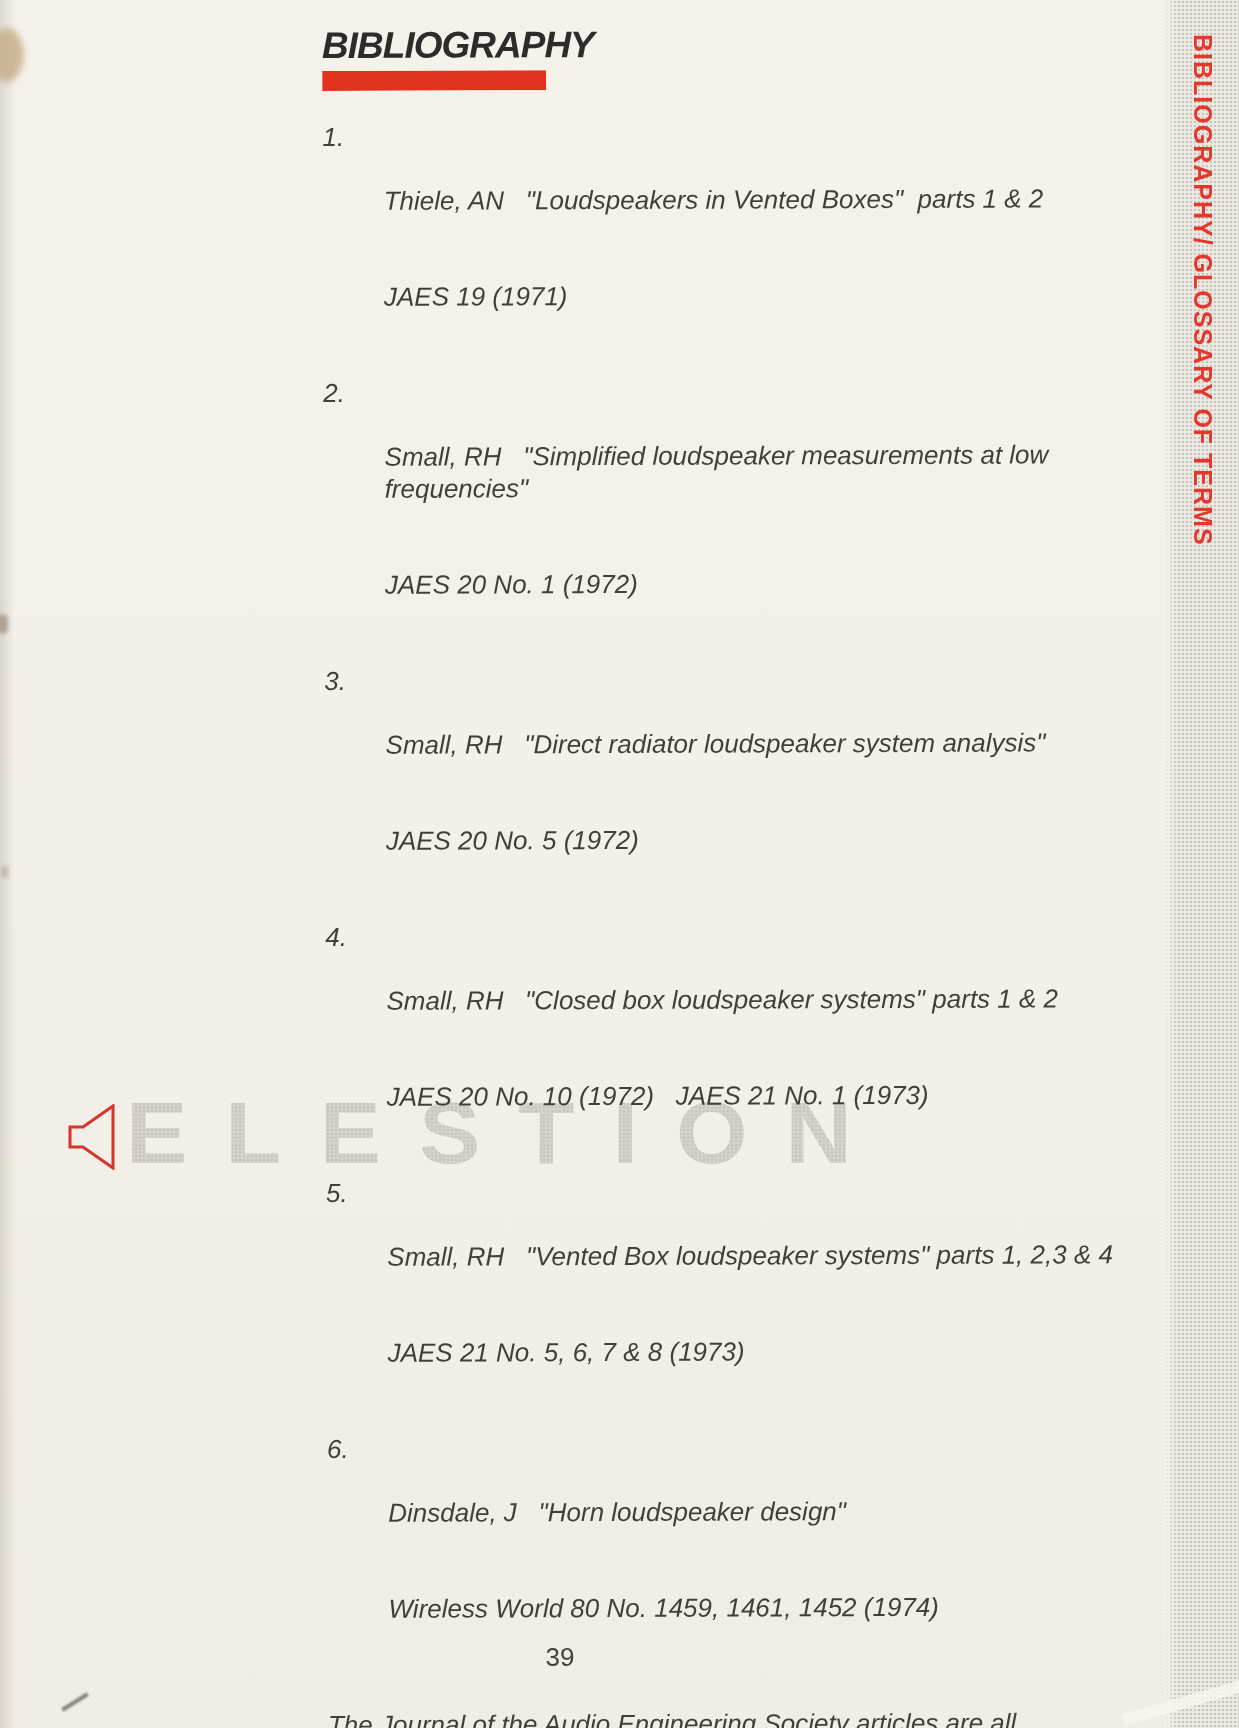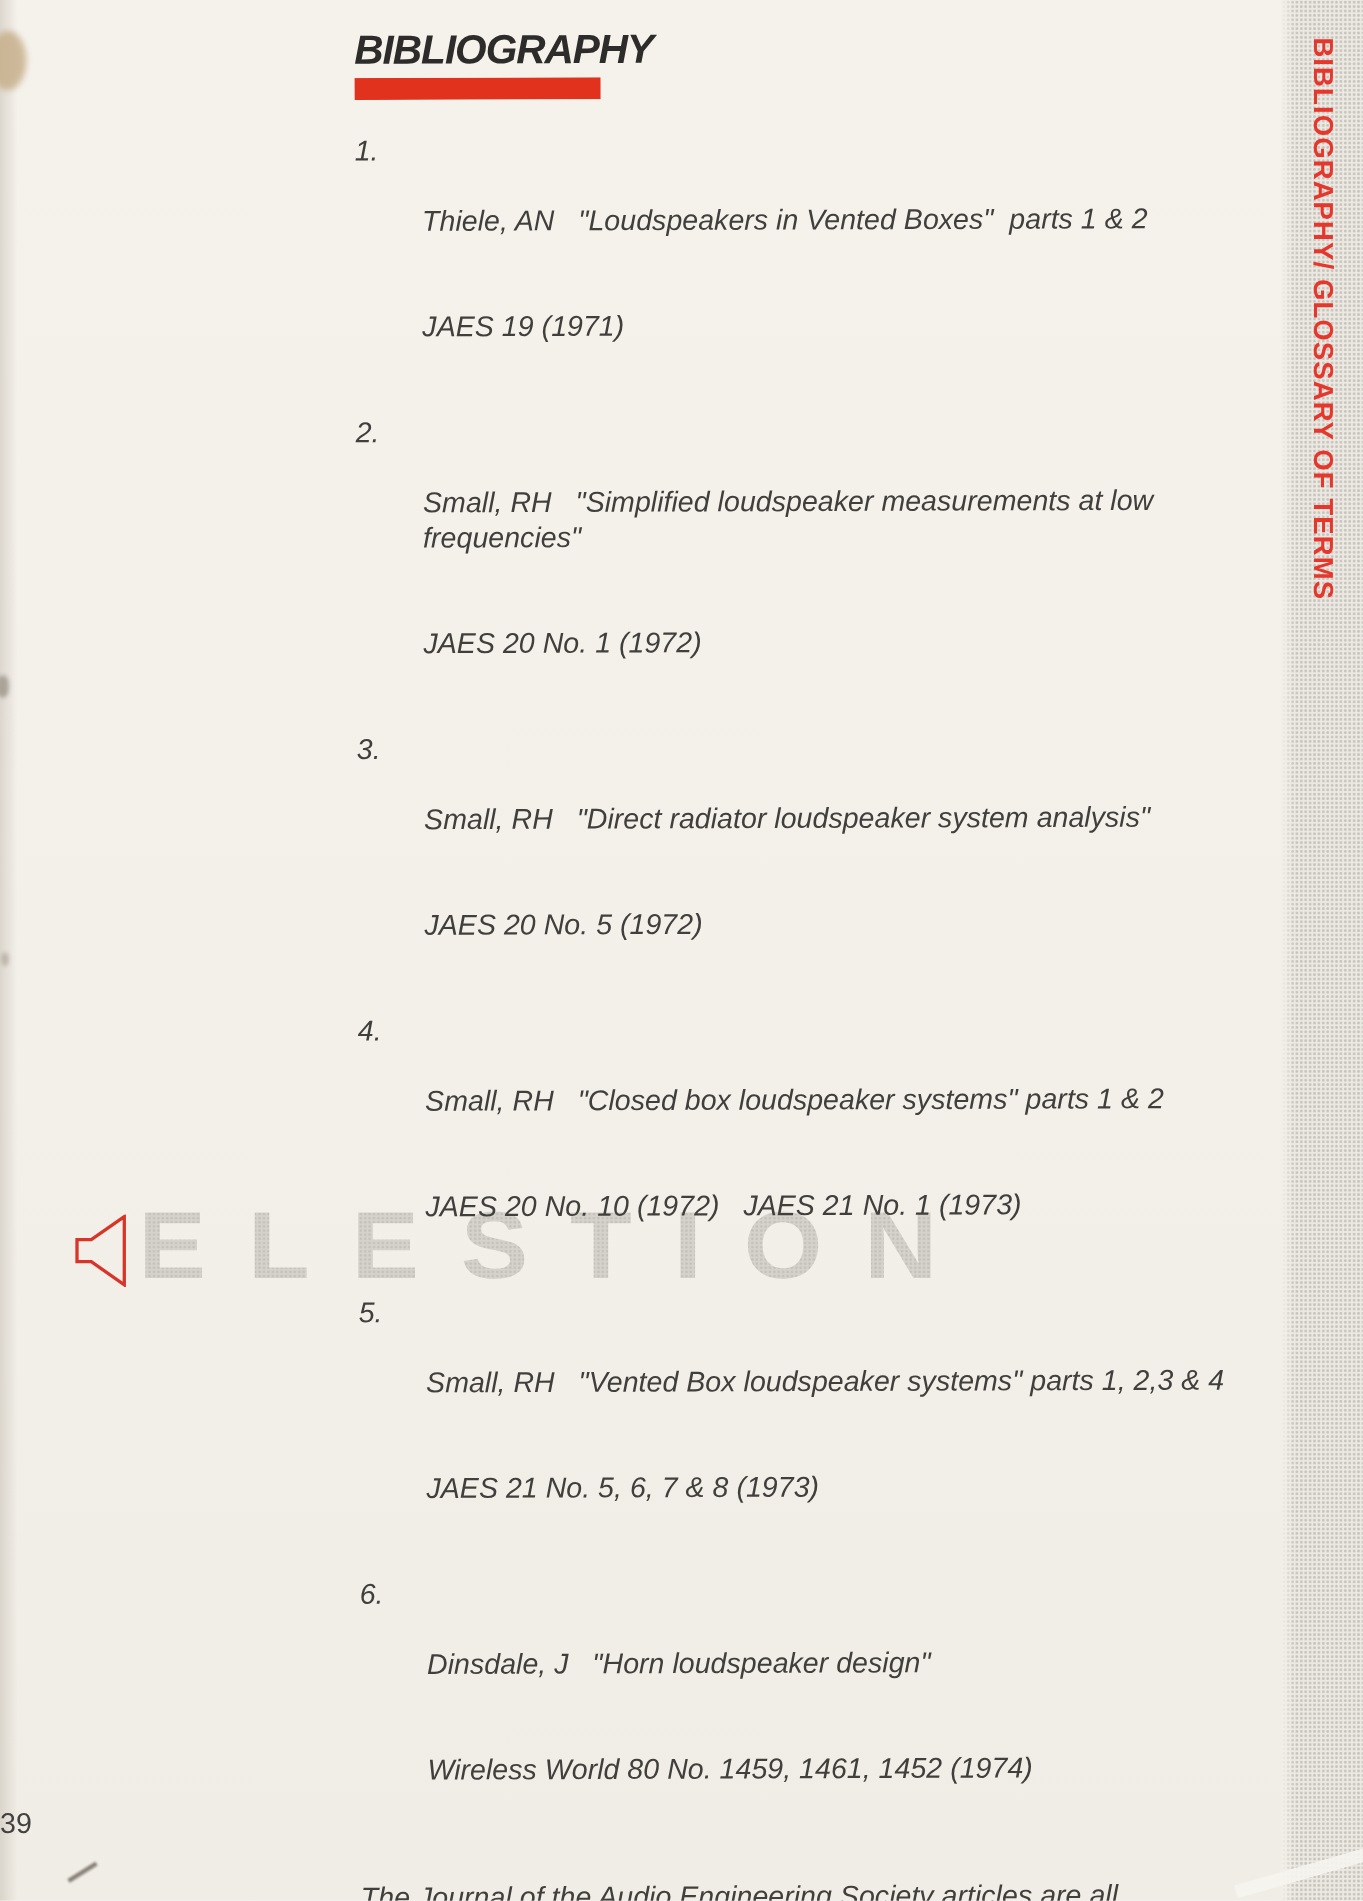--- a/index.html
+++ b/index.html
@@ -47,21 +47,21 @@
   .h-title{font-size:37px;line-height:40px;margin:0;font-weight:bold;font-style:italic;
     color:#2d2c2a;letter-spacing:-1px;}
   .bar{display:block;margin-top:5px;}
   .bib-list{margin-top:30px;}
   .bib-entry{display:grid;grid-template-columns:61px 1fr;font-style:italic;
     font-size:26px;line-height:32px;}
   .bib-num{white-space:pre-wrap;}
   .bib-lines{white-space:pre-wrap;}
   .note{margin-top:20px;width:708px;font-style:italic;font-size:26px;line-height:33px;
     white-space:pre-wrap;}
-  .page-number{position:absolute;top:1642px;left:0;width:1120px;text-align:left;
+  .page-number{position:absolute;top:1642px;left:0;width:1120px;text-align:center;
     font-size:26px;color:#44423f;z-index:2;}
   .svgdefs{position:absolute;width:0;height:0;}
 </style>
 </head>
 <body>
 
 <svg class="svgdefs" aria-hidden="true">
   <filter id="distress" x="-5%" y="-5%" width="110%" height="110%">
     <feTurbulence type="fractalNoise" baseFrequency="0.19 0.24" numOctaves="3" seed="11" result="n"></feTurbulence>
     <feColorMatrix in="n" type="matrix" values="0 0 0 0 0  0 0 0 0 0  0 0 0 0 0  6 6 6 -5.1 0" result="m"></feColorMatrix>

